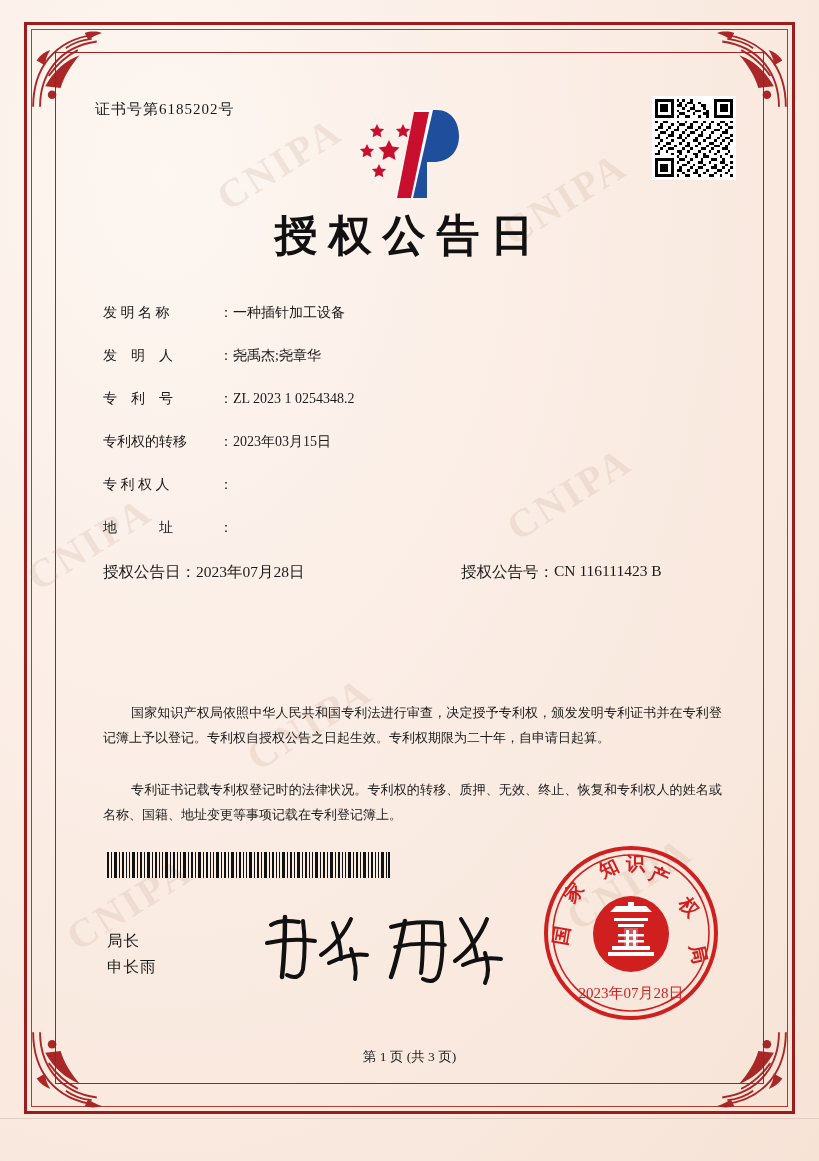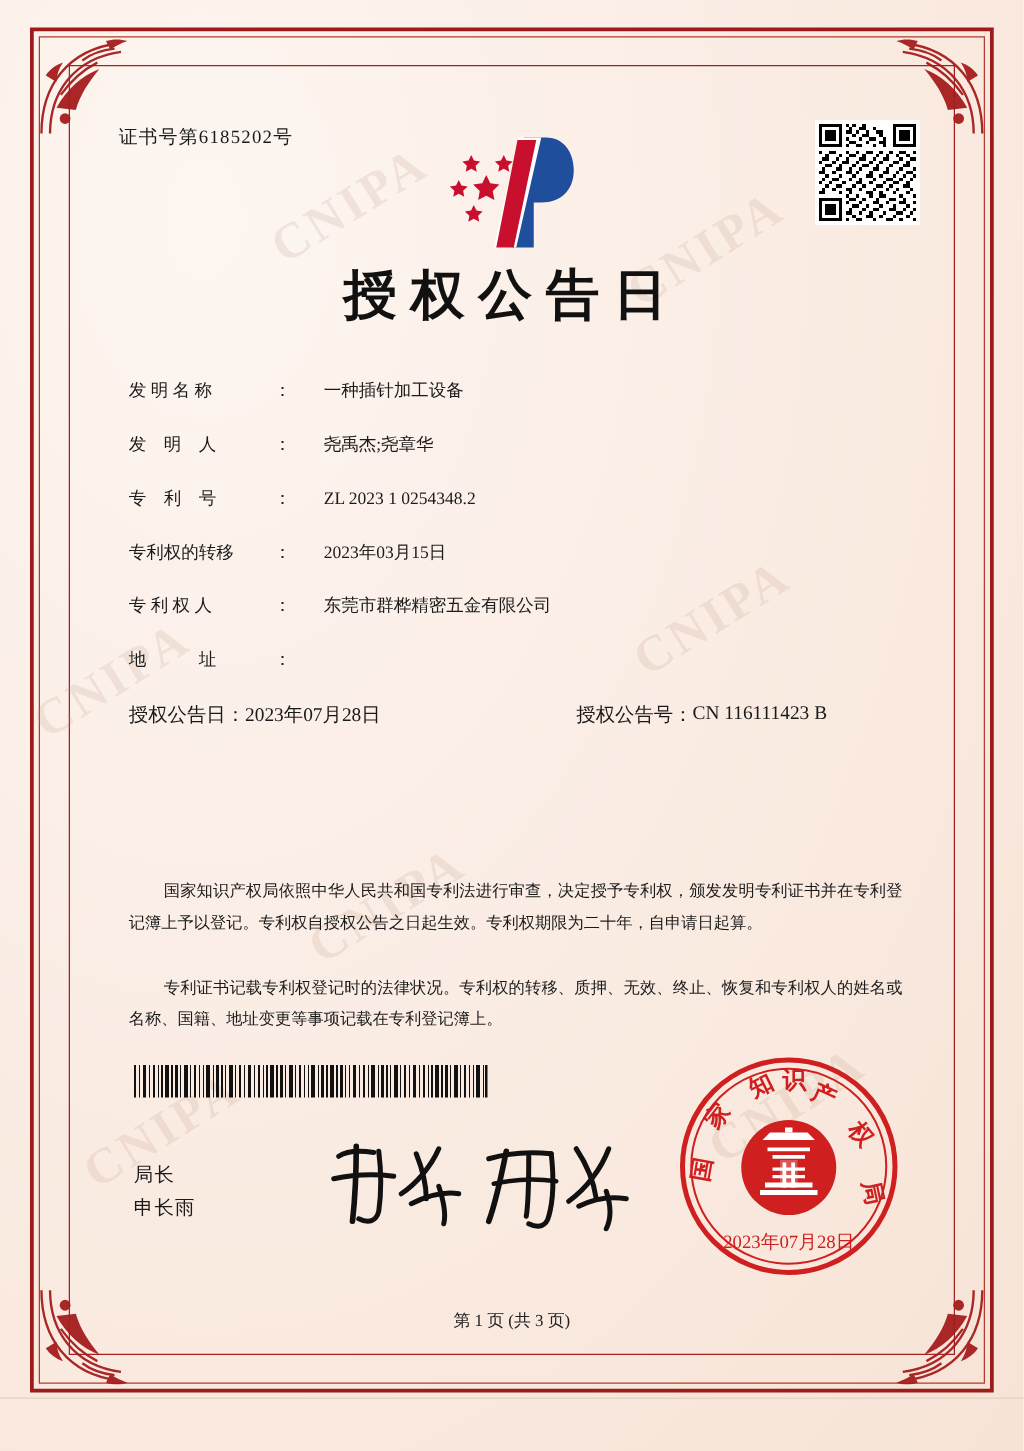--- a/index.html
+++ b/index.html
@@ -133,21 +133,21 @@
     margin-bottom: 25px;
     font-size: 14px;
   }
   .f-label {
     width: 116px;
     flex: 0 0 116px;
     letter-spacing: 0px;
     white-space: nowrap;
   }
   .f-colon { flex: 0 0 10px; }
-  .f-value { flex: 1 1 auto; margin-left: 26px; }
+  .f-value { flex: 1 1 auto; }
 
   .two-col {
     display: flex;
     align-items: baseline;
     font-size: 15.5px;
     margin-bottom: 4px;
   }
   .two-col .left { flex: 0 0 358px; display: flex; }
   .two-col .right { flex: 1 1 auto; display: flex; }
   .two-col .lbl { white-space: nowrap; }
@@ -522,21 +522,20 @@
         <span class="f-value">ZL 2023 1 0254348.2</span>
       </div>
       <div class="field-row">
         <span class="f-label">专利权的转移</span>
         <span class="f-colon">：</span>
         <span class="f-value">2023年03月15日</span>
       </div>
       <div class="field-row">
         <span class="f-label">专 利 权 人</span>
         <span class="f-colon">：</span>
-        <span class="f-value">东莞市群桦精密五金有限公司</span>
       </div>
       <div class="field-row">
         <span class="f-label">地　　　址</span>
         <span class="f-colon">：</span>
       </div>
       <div class="two-col">
         <span class="left">
           <span class="lbl">授权公告日</span>
           <span>：</span>
           <span>2023年07月28日</span>

